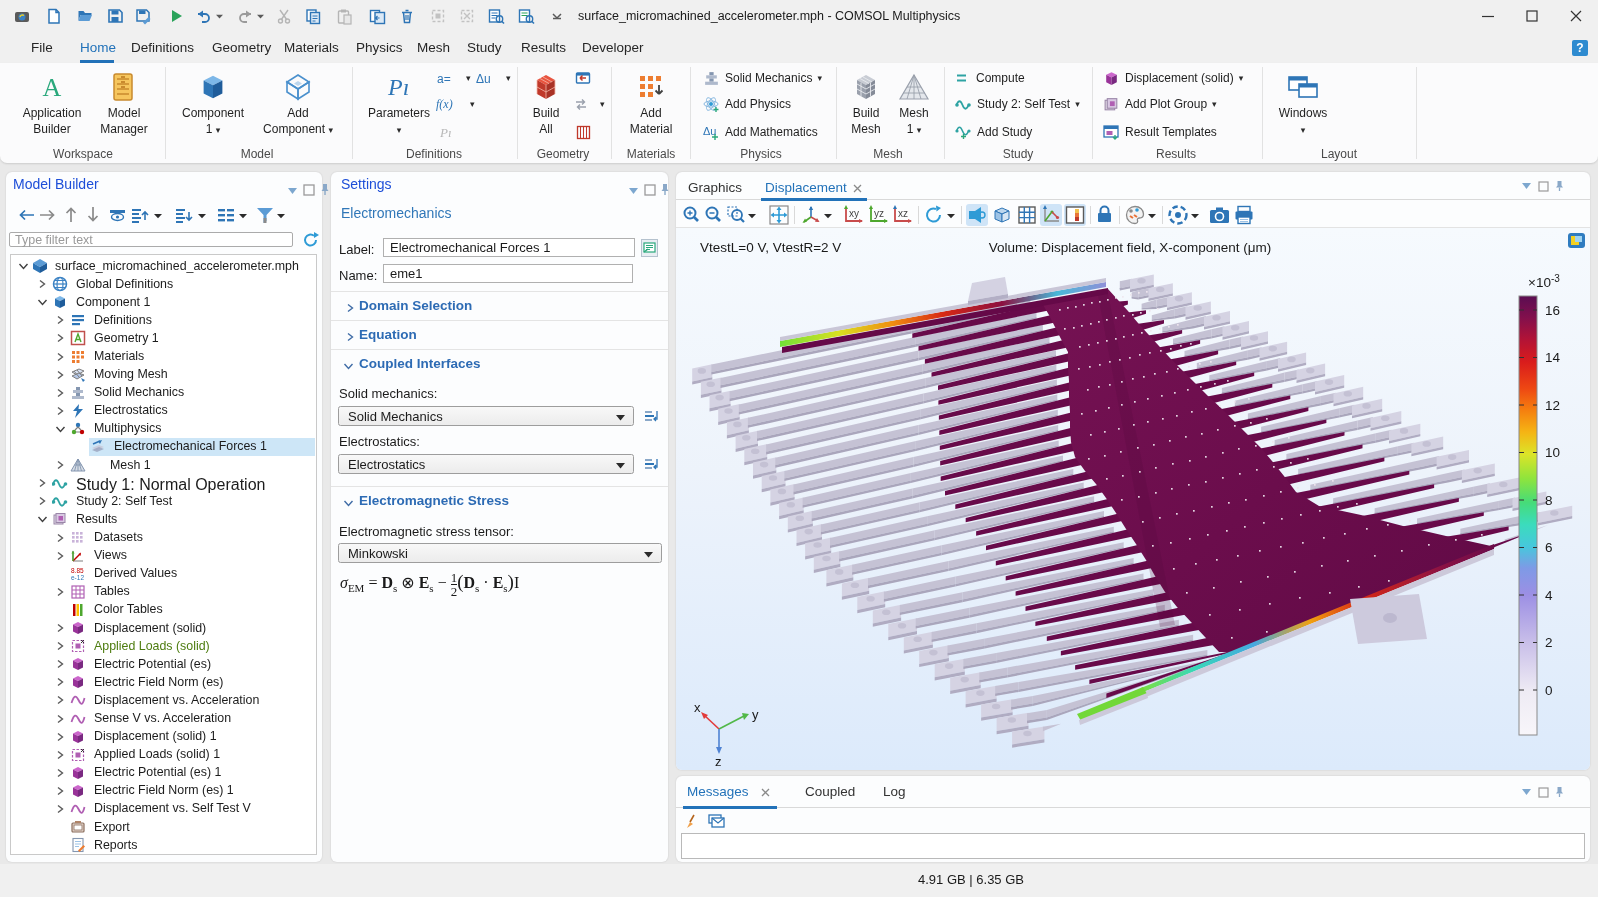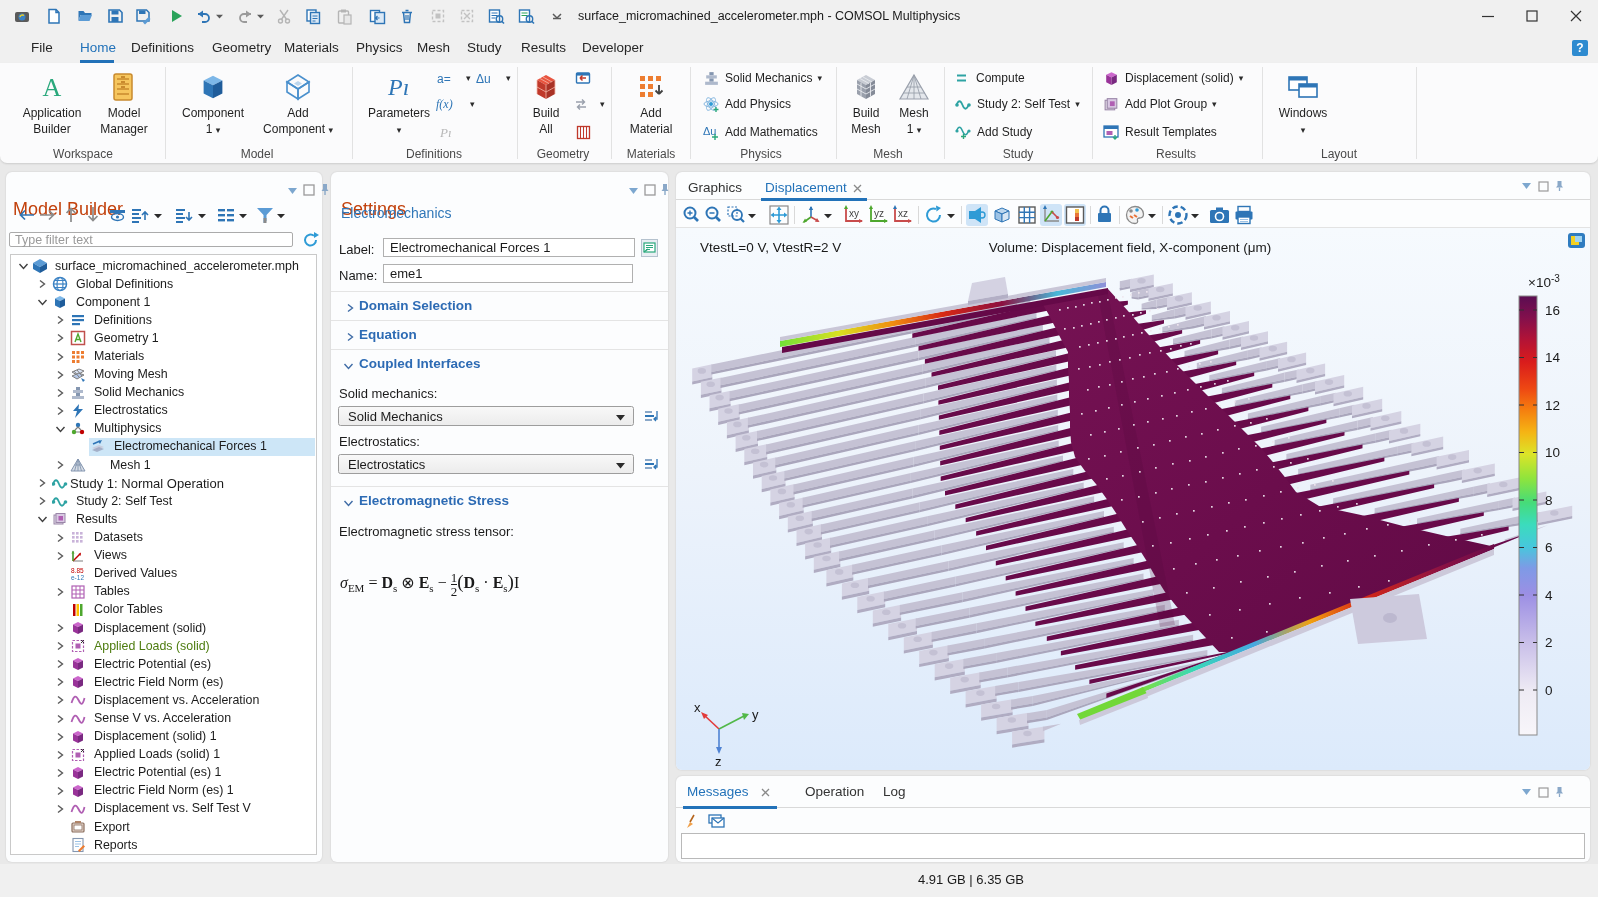--- a/index.html
+++ b/index.html
@@ -6,21 +6,21 @@
 .abs { position:absolute; }
 #titlebar { position:absolute; left:0; top:0; width:1598px; height:33px; background:#f0f0f0; }
 #menubar { position:absolute; left:0; top:33px; width:1598px; height:30px; background:#f0f0f0; }
 #menubar .mi { position:absolute; top:7px; font-size:13.5px; color:#262626; }
 #ribbon { position:absolute; left:0; top:63px; width:1598px; height:100px; background:#fbfbfc; border-radius:0 0 7px 7px; box-shadow:0 1px 2px rgba(0,0,0,0.12); }
 .glabel { text-align:center; font-size:12px; color:#4a4a4a; }
 .btxt { font-size:12px; color:#1f1f1f; line-height:16px; }
 .stxt { font-size:12px; color:#1f1f1f; white-space:nowrap; }
 .dar { font-size:9px; color:#2b2b2b; }
 .panel { position:absolute; background:#fcfdfe; border-radius:6px; box-shadow:0 0 2px rgba(0,0,0,0.14); }
-.ptitle { font-size:18px; color:#c2410c;margin-top:23px; }
+.ptitle { font-size:14px; color:#1d4ed8; }
 .lbl { font-size:13px; color:#1b1b1b; }
 .inp { height:19px; border:1px solid #b0b0b0; background:#fff; font-size:13px; color:#1b1b1b; padding:1px 0 0 6px; }
 .combo { height:20px; border:1px solid #9d9d9d; border-radius:2.5px; background:linear-gradient(#f8f8f8,#ececec); font-size:13px; color:#1b1b1b; padding:2px 0 0 9px; }
 .combo .cv { position:absolute; right:8px; top:7px; }
 .hr { width:337px; height:1px; background:#e4e4e4; }
 .sect { font-size:13.5px; font-weight:bold; color:#2d6bb4; }
 .vsep { width:1px; background:#d9d9d9; }
 #statusbar { position:absolute; left:0; top:864px; width:1598px; height:33px; background:#f0f0f0; }
 </style></head><body>
 <div id="titlebar">
@@ -593,21 +593,21 @@
         </svg>
         <div class="abs" style="left:99px;top:203px;font-size:12.4px;color:#1c1c1c;white-space:nowrap;">Mesh 1</div>
         <svg class="abs" style="left:26px;top:223.20000000000002px" width="10" height="10">
           <path d="M3 1.5 L7.5 5 L3 8.5" stroke="#5a5a5a" stroke-width="1.4" fill="none"></path>
         </svg>
         <svg class="abs" style="left:41px;top:220.20000000000002px" width="16" height="16" viewBox="0 0 16 16">
           <path d="M1 9 C3 4, 5 4, 7 9 S 11 14, 13 9" stroke="#2ea3a3" stroke-width="1.8" fill="none"></path>
           <circle cx="1.5" cy="9" r="1.8" fill="#2ea3a3"></circle>
           <circle cx="13.5" cy="9" r="1.8" fill="#2ea3a3"></circle>
         </svg>
-        <div class="abs" style="left:59px;top:221px;font-size:13px;color:#1c1c1c;white-space:nowrap;text-align:center;">Study 1: Normal Operation</div>
+        <div class="abs" style="left:65px;top:221px;font-size:16px;color:#1c1c1c;white-space:nowrap;text-align:center;">Study 1: Normal Operation</div>
         <svg class="abs" style="left:26px;top:241.3px" width="10" height="10">
           <path d="M3 1.5 L7.5 5 L3 8.5" stroke="#5a5a5a" stroke-width="1.4" fill="none"></path>
         </svg>
         <svg class="abs" style="left:41px;top:238.3px" width="16" height="16" viewBox="0 0 16 16">
           <path d="M1 9 C3 4, 5 4, 7 9 S 11 14, 13 9" stroke="#2ea3a3" stroke-width="1.8" fill="none"></path>
           <circle cx="1.5" cy="9" r="1.8" fill="#2ea3a3"></circle>
           <circle cx="13.5" cy="9" r="1.8" fill="#2ea3a3"></circle>
         </svg>
         <div class="abs" style="left:65px;top:239px;font-size:12.4px;color:#1c1c1c;white-space:nowrap;">Study 2: Self Test</div>
         <svg class="abs" style="left:26px;top:259.40000000000003px" width="11" height="10">
@@ -831,20 +831,23 @@
       <rect x="1" y="7" width="9" height="2" fill="#2e75b6"></rect>
       <rect x="1" y="11" width="7" height="2" fill="#8aa8c8"></rect>
       <path d="M13 3 v8 h-3 m2 -2 l-2 2 2 2" stroke="#2e75b6" stroke-width="1.3" fill="none"></path>
     </svg>
     <div class="abs hr" style="left:0;top:314px;"></div>
     <svg class="abs" style="left:12px;top:326px" width="11" height="10">
       <path d="M1.5 3 L5.5 7.5 L9.5 3" stroke="#3f6ca6" stroke-width="1.4" fill="none"></path>
     </svg>
     <div class="abs sect" style="left:28px;top:321px;">Electromagnetic Stress</div>
     <div class="abs lbl" style="left:8px;top:352px;">Electromagnetic stress tensor:</div>
+    <div class="abs combo" style="left:7px;top:371px;width:324px;">Minkowski<svg class="cv" width="9" height="7">
+        <polygon points="0,1 9,1 4.5,6.5" fill="#2b2b2b"></polygon>
+      </svg></div>
     <div class="abs" style="left:9px;top:399px;font-family:'Liberation Serif',serif;font-size:16px;color:#1a1a1a;"><i>σ</i><sub style="font-size:11px;">EM</sub>&nbsp;= <b>D</b><sub style="font-size:11px;">s</sub> ⊗ <b>E</b><sub style="font-size:11px;">s</sub> − <span style="display:inline-block;vertical-align:-8px;text-align:center;line-height:1.0;font-size:13px;">1<br><span style="display:block;border-top:1px solid #1a1a1a;">2</span></span><span style="font-size:19px;">(</span><b>D</b><sub style="font-size:11px;">s</sub> · <b>E</b><sub style="font-size:11px;">s</sub><span style="font-size:19px;">)</span>I</div>
   </div>
 <div class="panel" style="left:676px;top:172px;width:914px;height:598px;overflow:hidden;">
     <div class="abs" style="left:12px;top:8px;font-size:13.5px;color:#333;">Graphics</div>
     <div class="abs" style="left:89px;top:8px;font-size:13.5px;color:#2272b9;">Displacement</div>
     <svg class="abs" style="left:176px;top:11px" width="11" height="11">
       <path d="M2 2 L9 9 M9 2 L2 9" stroke="#8a8a8a" stroke-width="1.3"></path>
     </svg>
     <div class="abs" style="left:0px;top:27px;width:914px;height:1px;background:#d9d9d9;"></div>
     <div class="abs" style="left:85px;top:26px;width:106px;height:3px;background:#2272b9;"></div>
@@ -1701,21 +1704,21 @@
         <text x="752" y="719">y</text>
         <text x="715" y="766">z</text>
       </g>
     </svg>
   </div>
 <div class="panel" style="left:676px;top:776px;width:914px;height:86px;">
     <div class="abs" style="left:11px;top:8px;font-size:13.5px;color:#2272b9;">Messages</div>
     <svg class="abs" style="left:84px;top:11px" width="11" height="11">
       <path d="M2 2 L9 9 M9 2 L2 9" stroke="#8a8a8a" stroke-width="1.3"></path>
     </svg>
-    <div class="abs" style="left:129px;top:8px;font-size:13.5px;color:#333;">Operation</div>
+    <div class="abs" style="left:129px;top:8px;font-size:13.5px;color:#333;">Coupled</div>
     <div class="abs" style="left:207px;top:8px;font-size:13.5px;color:#333;">Log</div>
     <div class="abs" style="left:0px;top:31px;width:914px;height:1px;background:#d9d9d9;"></div>
     <div class="abs" style="left:7px;top:30px;width:94px;height:3px;background:#2272b9;"></div>
     <svg class="abs" style="left:8px;top:38px" width="16" height="16">
       <path d="M10 1 L6 8" stroke="#b5651d" stroke-width="1.6"></path>
       <path d="M6 8 L3 14 L9 10 Z" fill="#f0a04a"></path>
     </svg>
     <svg class="abs" style="left:32px;top:38px" width="17" height="15">
       <rect x="1" y="1" width="12" height="8" fill="#fff" stroke="#2e75b6" stroke-width="1.3"></rect>
       <rect x="4" y="4" width="12" height="9" fill="#fff" stroke="#2e75b6" stroke-width="1.3"></rect>

